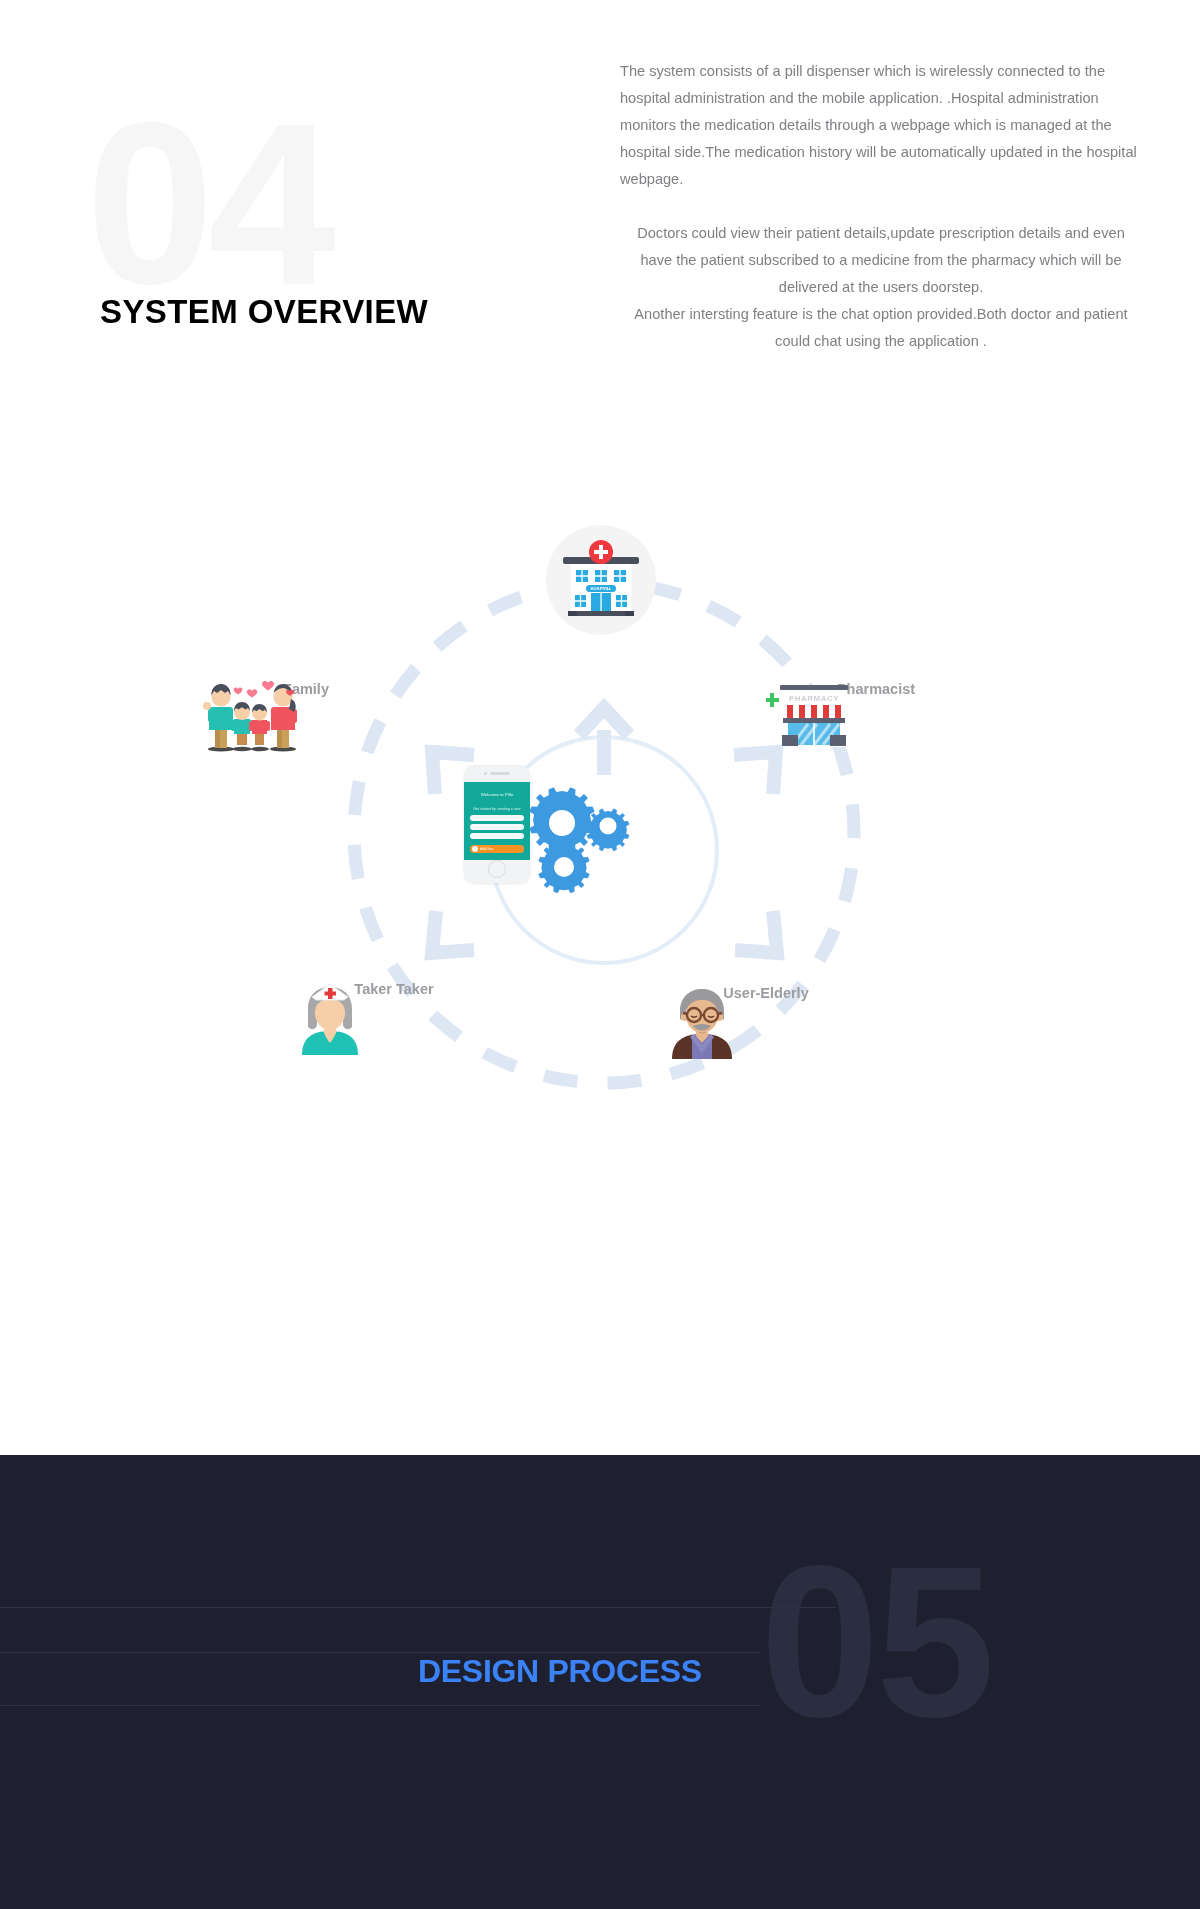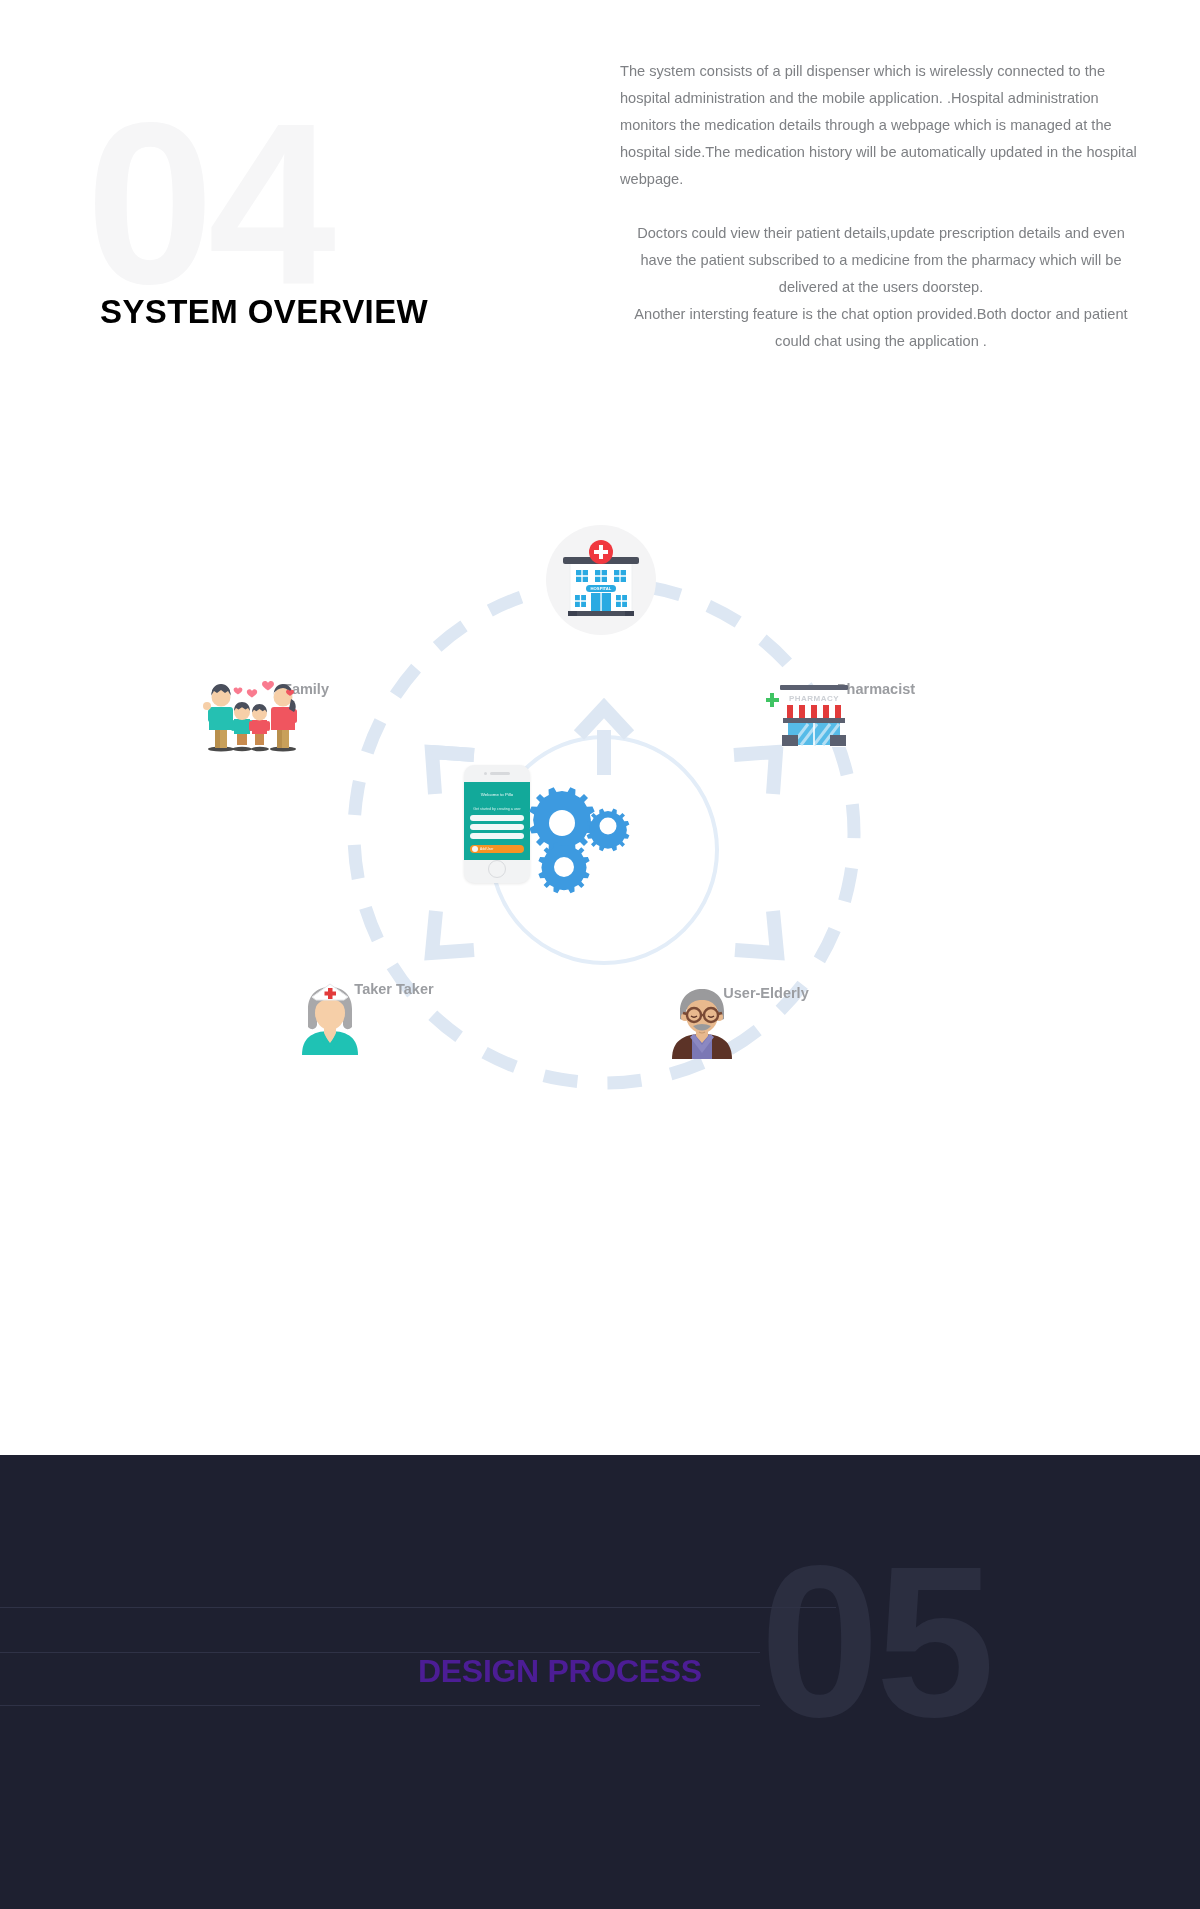--- a/index.html
+++ b/index.html
@@ -108,21 +108,21 @@
     font-size:215px; font-weight:700; letter-spacing:-4px;
     color:#2b2e40; line-height:0.98; user-select:none; z-index:1;
   }
   .design-rule { position:absolute; height:1px; background:#2f3246; z-index:2; }
   .design-rule.r1 { left:0;  top:1607px; width:836px; }
   .design-rule.r2 { left:0;  top:1652px; width:760px; }
   .design-rule.r3 { left:0;  top:1705px; width:760px; }
   .design-title {
     position:absolute; left:418px; top:1653px; z-index:3;
     font-size:32px; font-weight:700; letter-spacing:-0.3px;
-    color:#4c1d95; white-space:nowrap;
+    color:#3b82f6; white-space:nowrap;
   }
 </style>
 </head>
 <body>
 
 <div class="page">
 
   <section class="section-overview">
 
     <div class="watermark-04">04</div>

